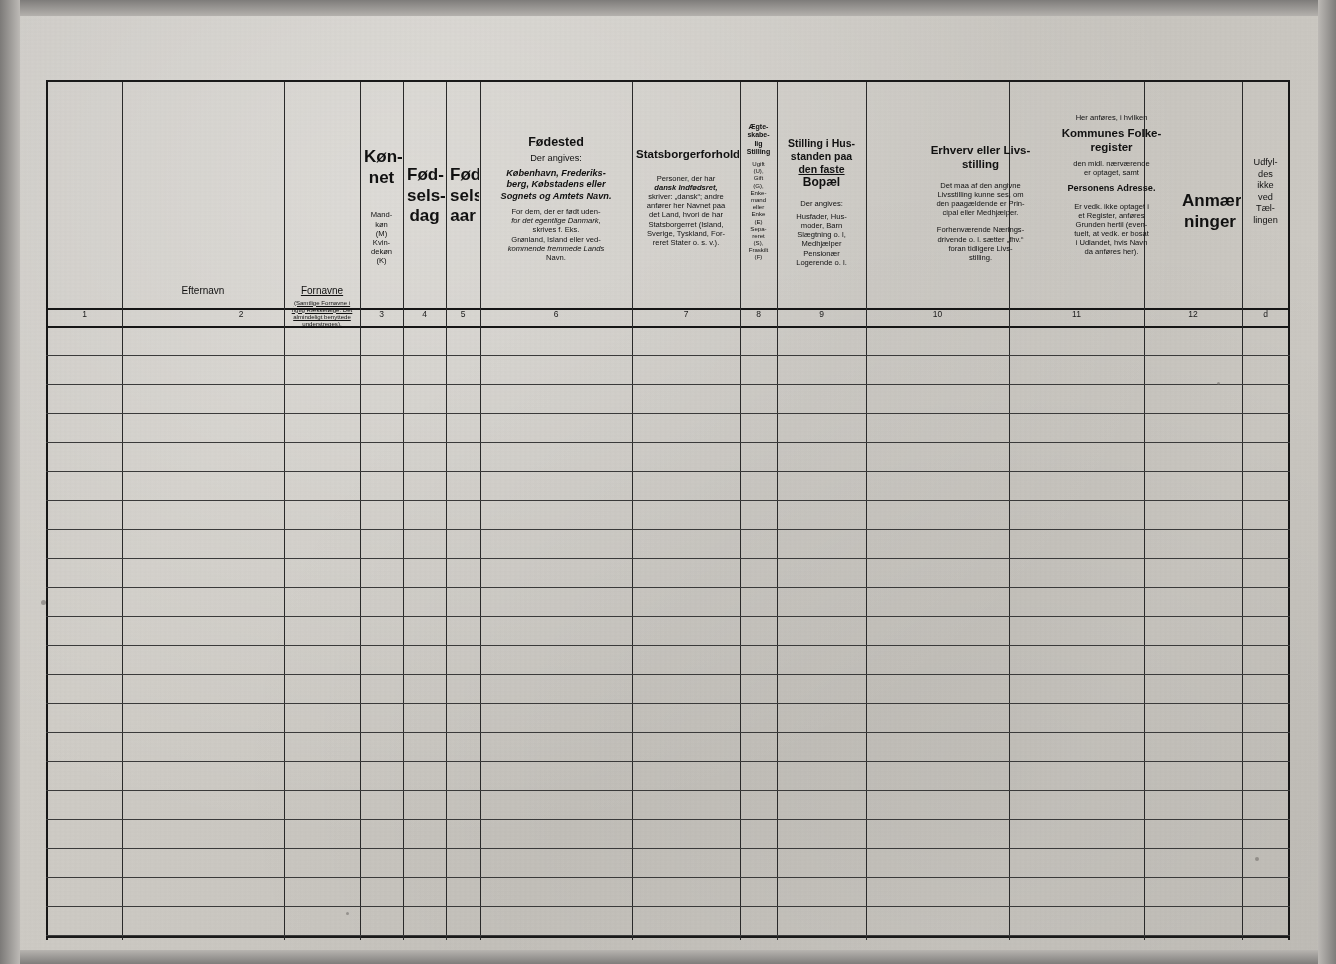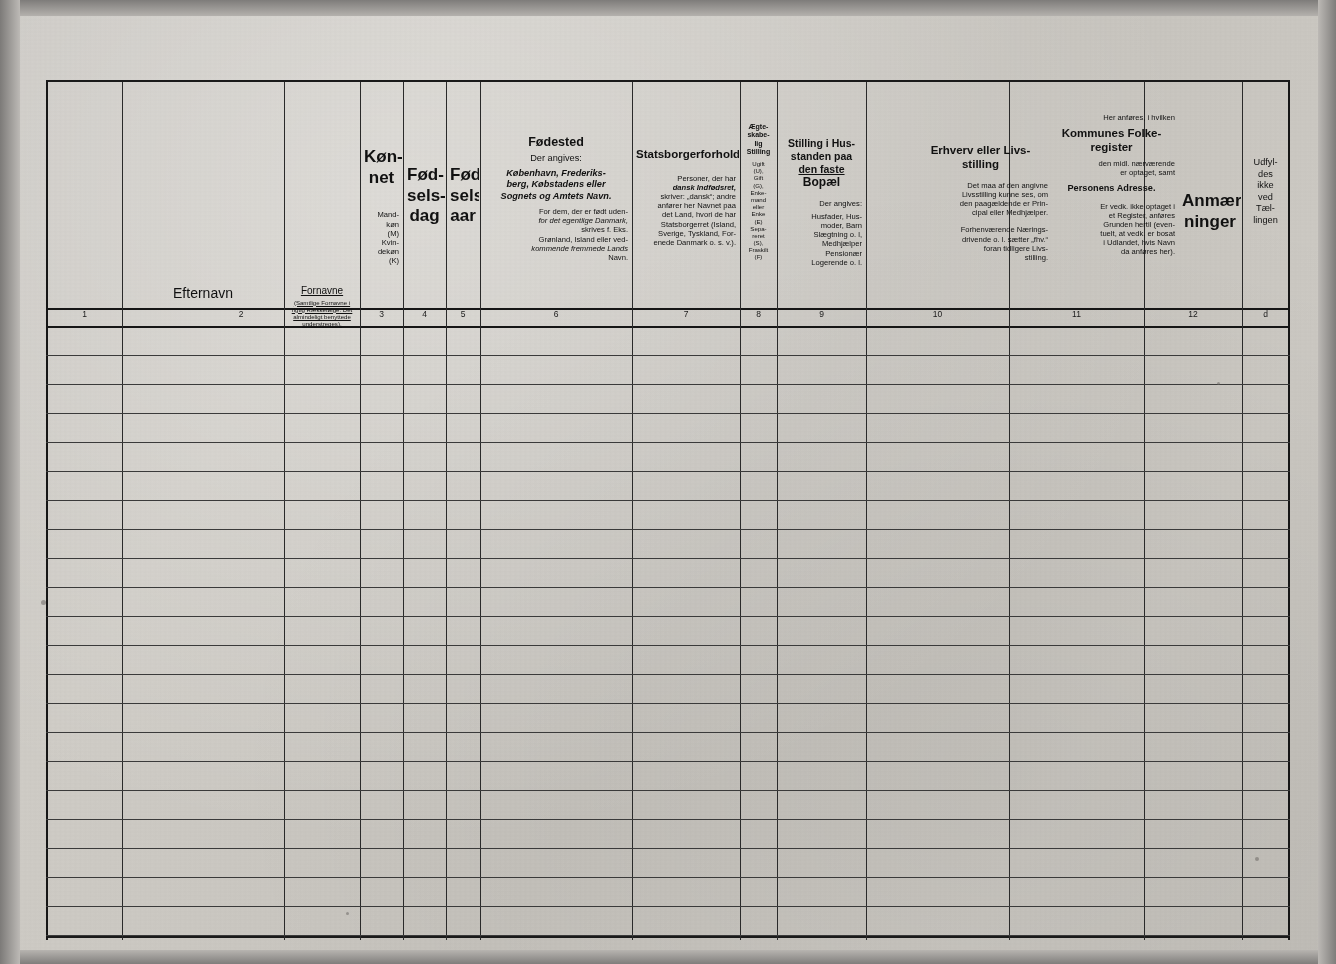--- a/index.html
+++ b/index.html
@@ -115,21 +115,20 @@
     font-size: 17px;
     line-height: 1.22;
   }
   .hdr .t-sub {
     font-size: 9.2px;
     line-height: 1.25;
   }
   .hdr .t-small {
     font-size: 7.6px;
     line-height: 1.2;
-    text-align: right;
   }
   .hdr .t-tiny {
     font-size: 6.1px;
     line-height: 1.18;
   }
   .hdr .it { font-style: italic; }
   .hdr .b { font-weight: bold; }
 
   
   .numcell {
@@ -177,21 +176,21 @@
       <div class="vline" style="left:694px;"></div>
       <div class="vline" style="left:731px;"></div>
       <div class="vline" style="left:820px;"></div>
       <div class="vline" style="left:963px;"></div>
       <div class="vline" style="left:1098px;"></div>
       <div class="vline" style="left:1196px;"></div>
       <div class="vline thick" style="left:1242px;"></div>
 
 
       <div class="hdr" style="left:77px; top:180px; width:160px;">
-        <div class="t-sub" style="font-size:14px; margin-top:20px;">Efternavn</div>
+        <div class="t-sub" style="font-size:10px; margin-top:20px;">Efternavn</div>
       </div>
       <div class="hdr" style="left:239px; top:180px; width:74px;text-decoration:underline;">
         <div class="t-sub" style="font-size:10px; margin-top:20px;">Fornavne</div>
         <div class="t-tiny" style="margin-top:1px;">(Samtlige Fornavne i rigtig Rækkefølge. Det almindeligt benyttede understreges).</div>
       </div>
 
       <div class="hdr" style="left:315px; top:62px; width:41px;">
         <div class="t-main">Køn-</div>
         <div class="t-main">net</div>
         <div class="t-small" style="margin-top:22px;">Mand-</div>
@@ -230,21 +229,21 @@
 
       <div class="hdr" style="left:587px; top:62px; width:106px;">
         <div class="t-main" style="font-size:11.5px;">Statsborgerforhold</div>
         <div class="t-small" style="margin-top:13px;">Personer, der har</div>
         <div class="t-small it b">dansk Indfødsret,</div>
         <div class="t-small">skriver: „dansk“; andre</div>
         <div class="t-small">anfører her Navnet paa</div>
         <div class="t-small">det Land, hvori de har</div>
         <div class="t-small">Statsborgerret (Island,</div>
         <div class="t-small">Sverige, Tyskland, For-</div>
-        <div class="t-small">enede Danmark o. s. v.).</div>
+        <div class="t-small">reret Stater o. s. v.).</div>
       </div>
 
       <div class="hdr" style="left:695px; top:38px; width:35px;">
         <div class="t-tiny b" style="font-size:7px;">Ægte-</div>
         <div class="t-tiny b" style="font-size:7px;">skabe-</div>
         <div class="t-tiny b" style="font-size:7px;">lig</div>
         <div class="t-tiny b" style="font-size:7px;">Stilling</div>
         <div class="t-tiny" style="margin-top:4px;">Ugift</div>
         <div class="t-tiny">(U),</div>
         <div class="t-tiny">Gift</div>

